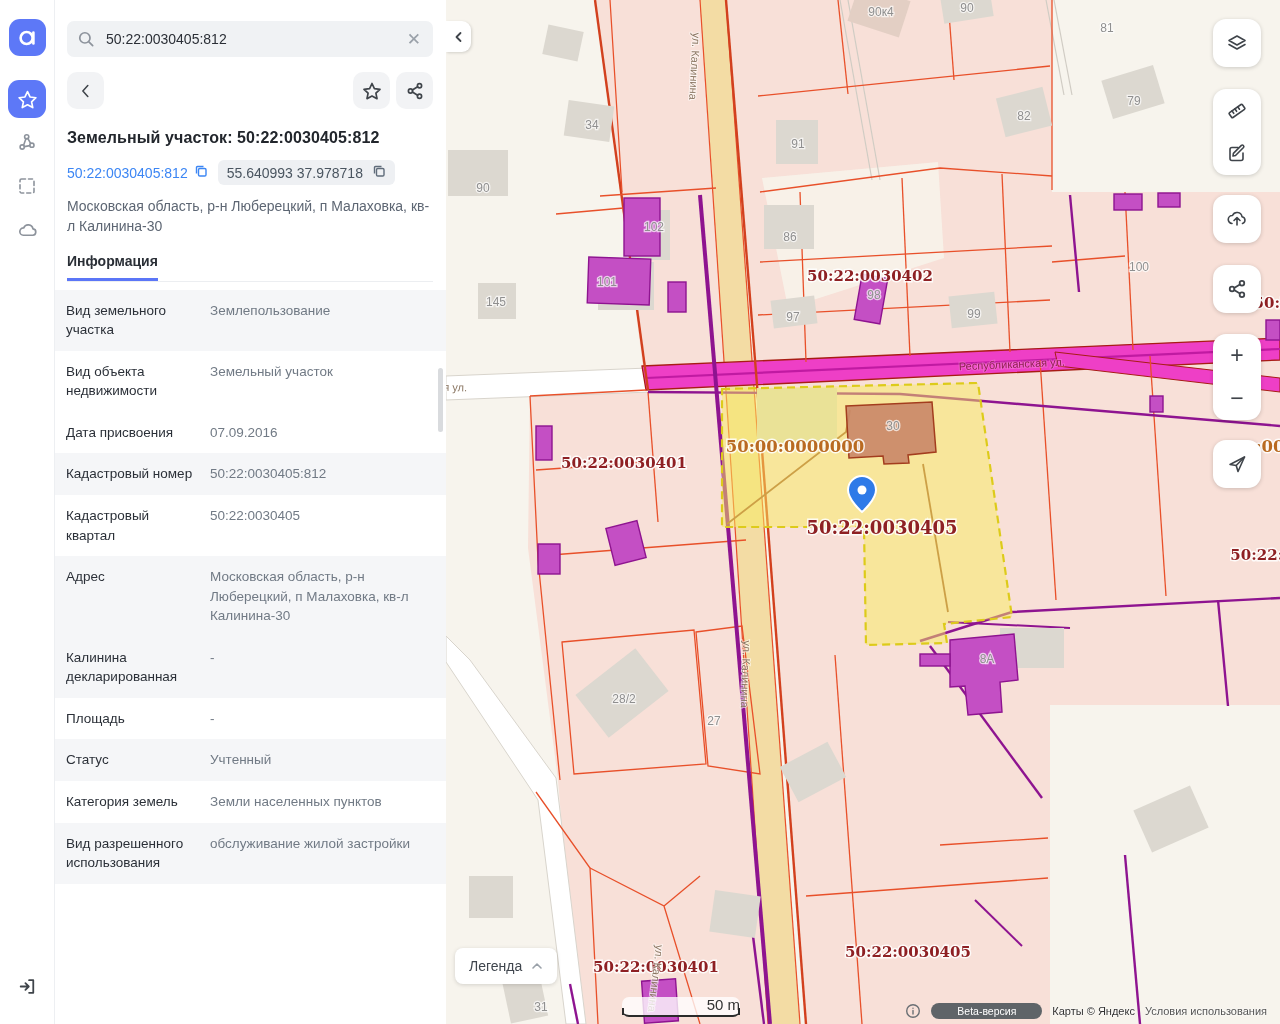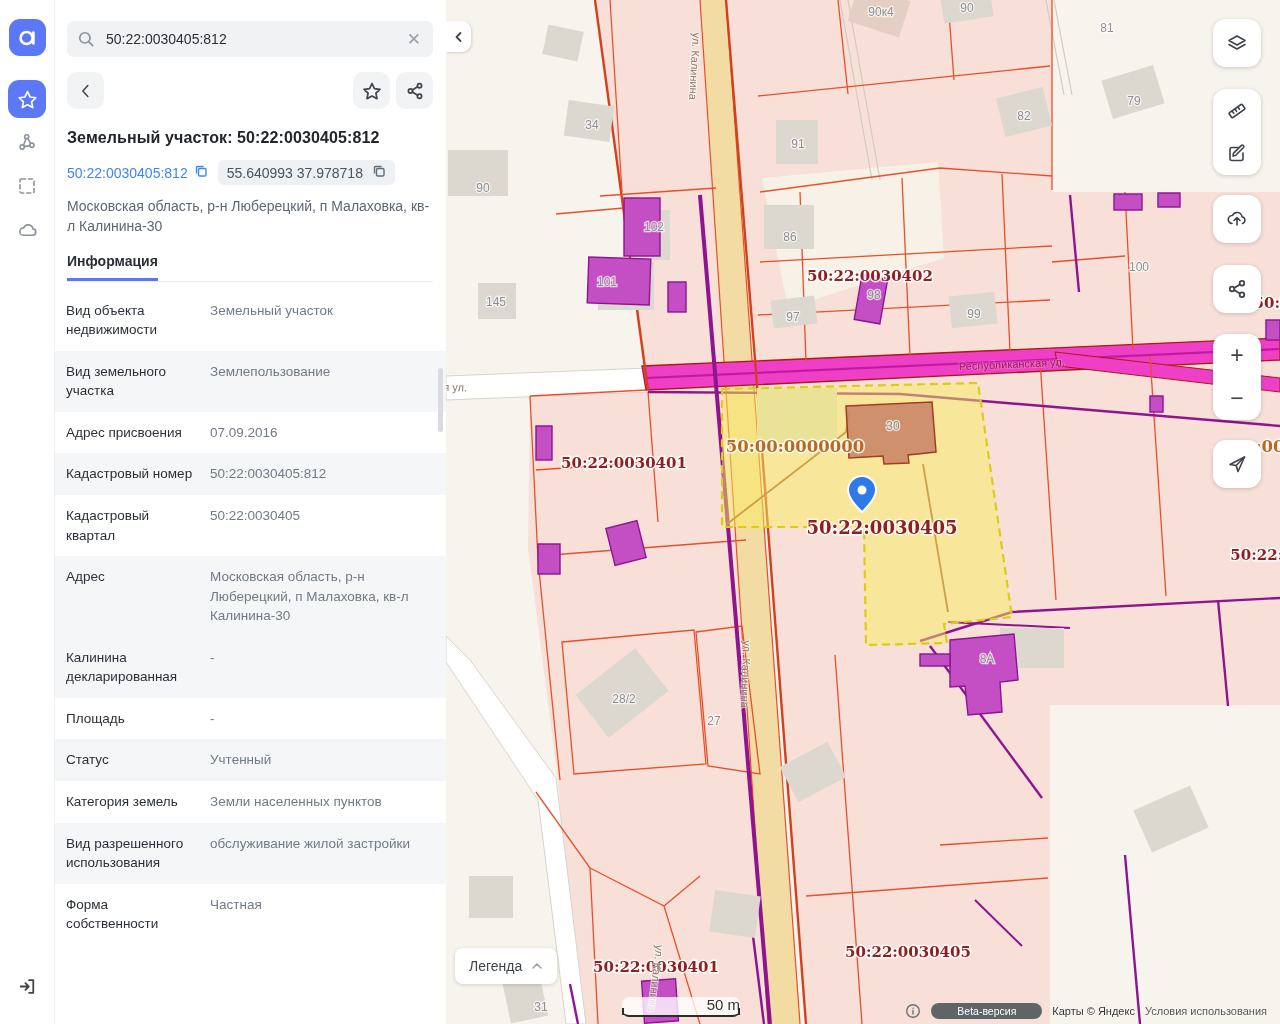--- a/index.html
+++ b/index.html
@@ -197,30 +197,30 @@
       </span>
     </div>
 
     <p class="address">Московская область, р-н Люберецкий, п Малаховка, кв-л Калинина-30</p>
 
     <div class="tabs">
       <span class="tab">Информация</span>
     </div>
 
     <div class="table">
+        <div class="trow alt">
+          <div class="tlabel">Вид земельного участка</div>
+          <div class="tvalue">Землепользование</div>
+        </div>
         <div class="trow">
           <div class="tlabel">Вид объекта недвижимости</div>
           <div class="tvalue">Земельный участок</div>
         </div>
-        <div class="trow alt">
-          <div class="tlabel">Вид земельного участка</div>
-          <div class="tvalue">Землепользование</div>
-        </div>
         <div class="trow">
-          <div class="tlabel">Адрес присвоения</div>
+          <div class="tlabel">Дата присвоения</div>
           <div class="tvalue">07.09.2016</div>
         </div>
         <div class="trow alt">
           <div class="tlabel">Кадастровый номер</div>
           <div class="tvalue">50:22:0030405:812</div>
         </div>
         <div class="trow">
           <div class="tlabel">Кадастровый квартал</div>
           <div class="tvalue">50:22:0030405</div>
         </div>
@@ -240,24 +240,20 @@
           <div class="tlabel">Статус</div>
           <div class="tvalue">Учтенный</div>
         </div>
         <div class="trow">
           <div class="tlabel">Категория земель</div>
           <div class="tvalue">Земли населенных пунктов</div>
         </div>
         <div class="trow alt">
           <div class="tlabel">Вид разрешенного использования</div>
           <div class="tvalue">обслуживание жилой застройки</div>
-        </div>
-        <div class="trow">
-          <div class="tlabel">Форма собственности</div>
-          <div class="tvalue">Частная</div>
         </div>
       </div>
     <div class="scroll-thumb"></div>
   </section>
 
   <div class="map">
     <svg class="basemap" width="834" height="1024" viewBox="446 0 834 1024">
 
       <rect x="446" y="0" width="834" height="1024" fill="#f7f4ed"></rect>
 

